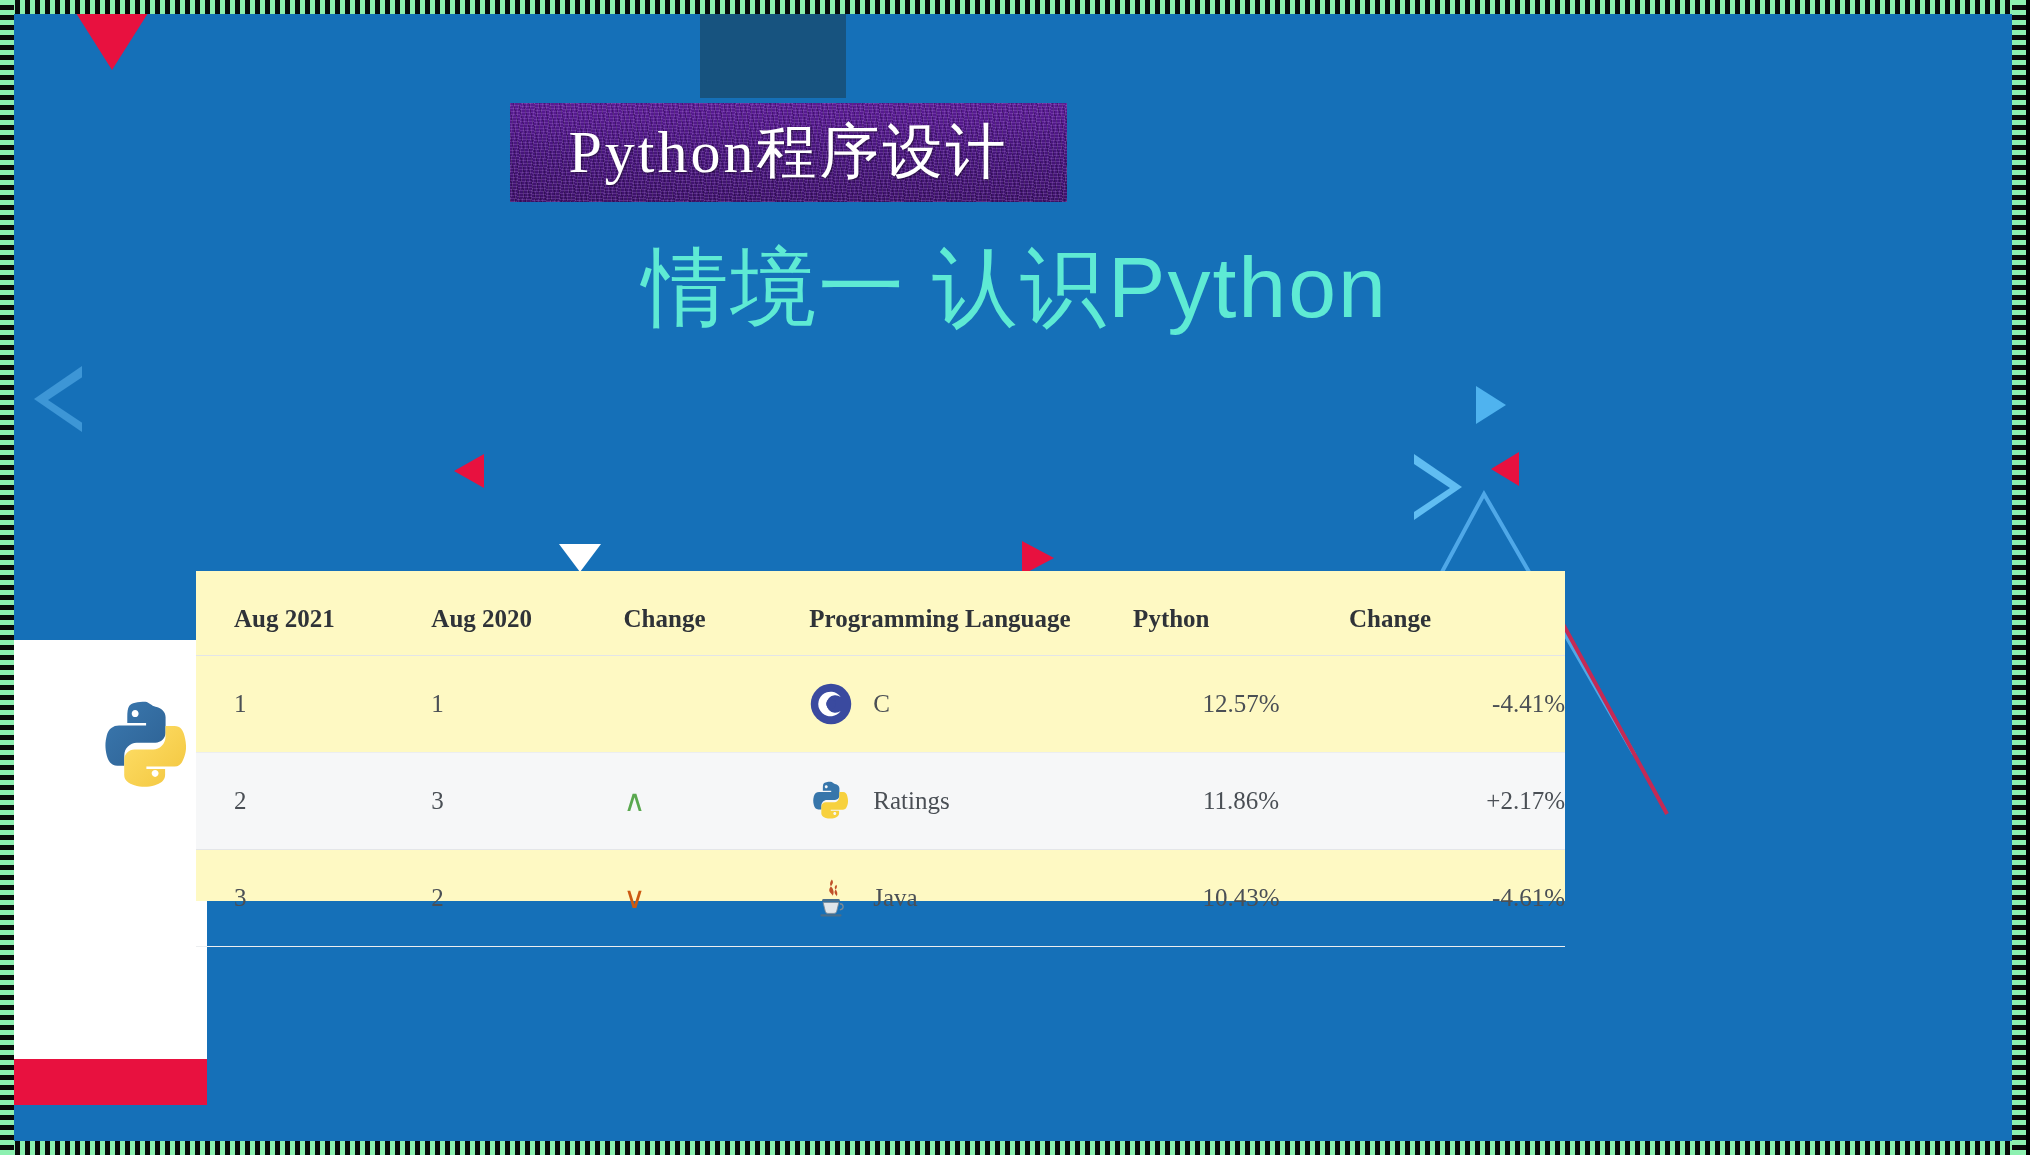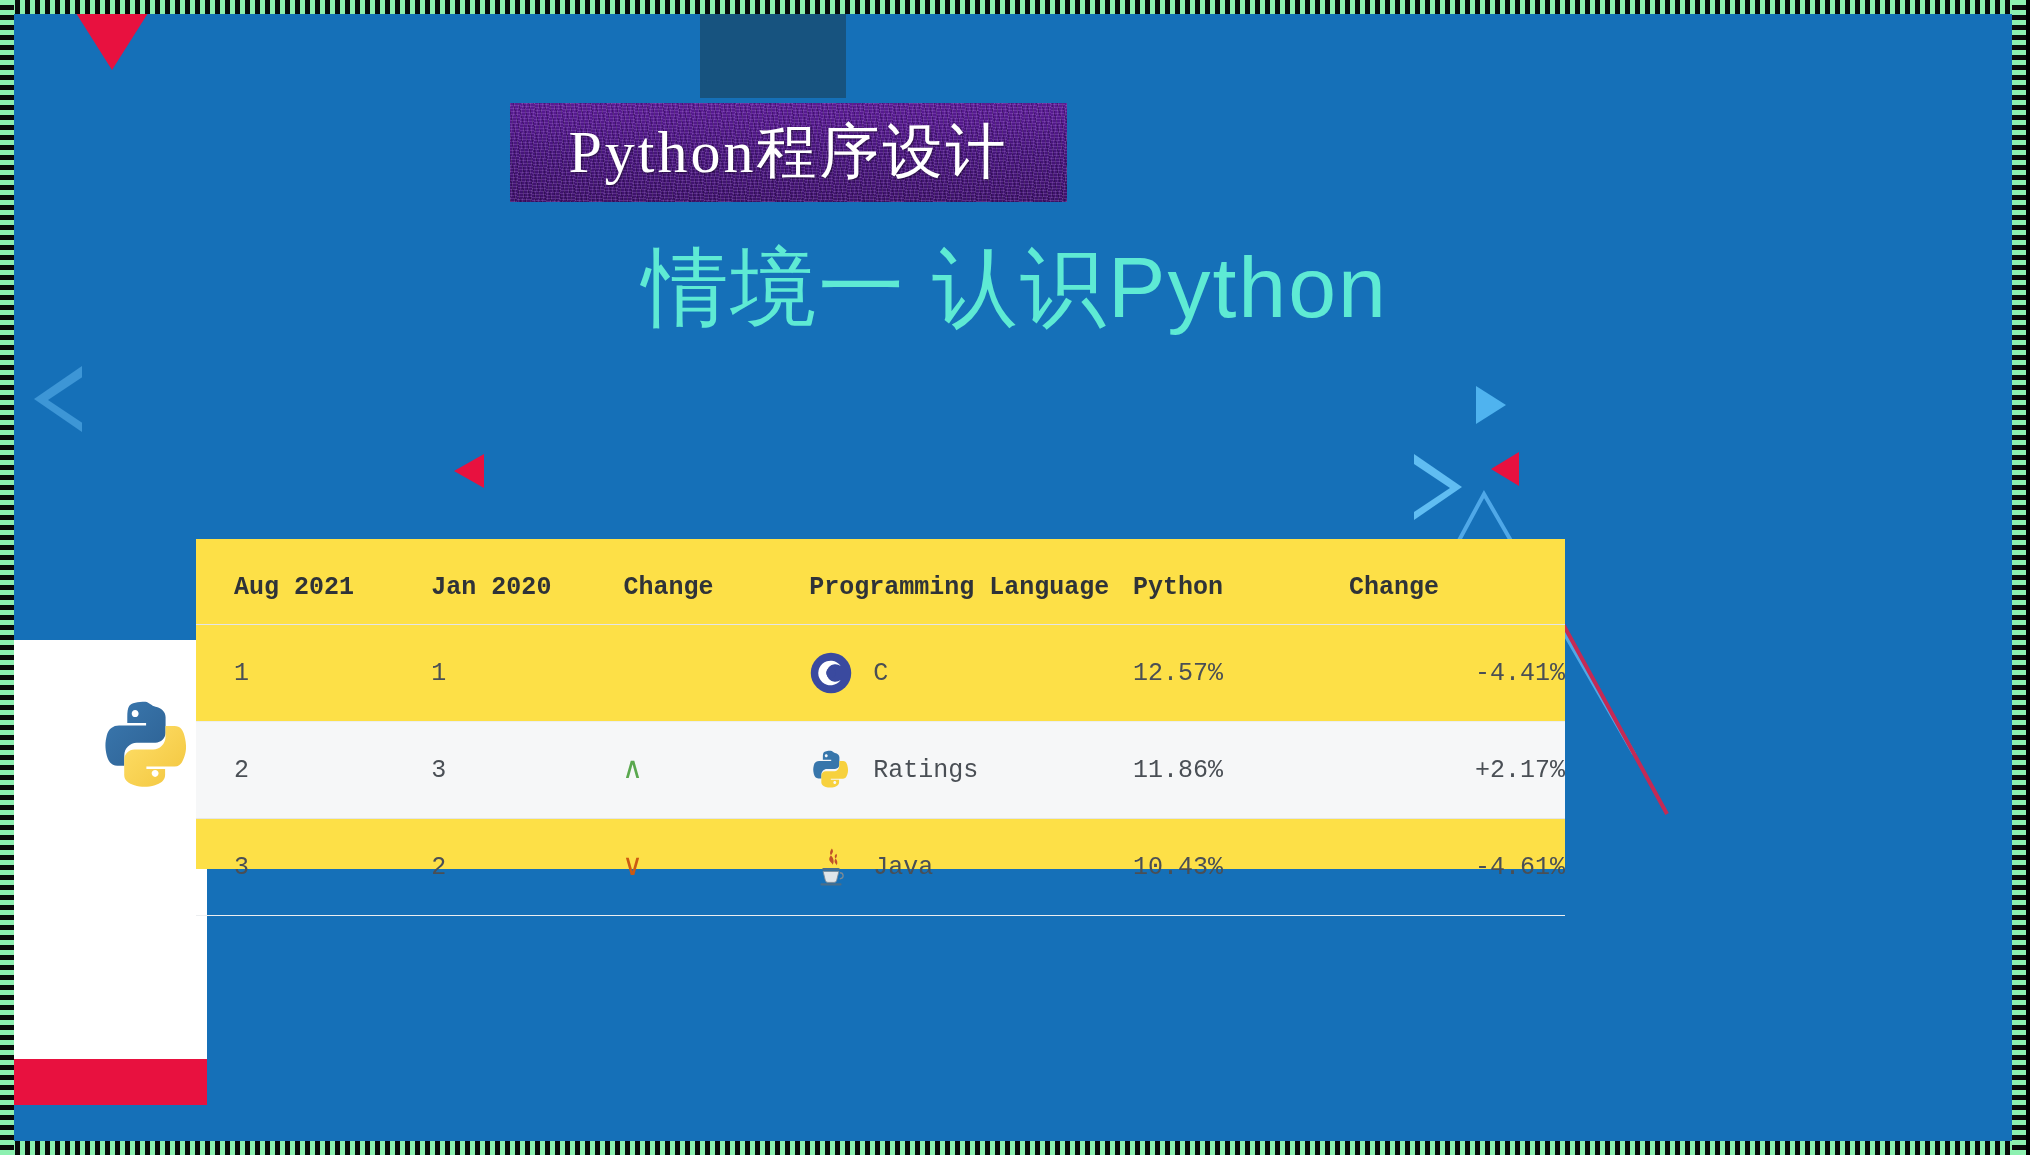--- a/index.html
+++ b/index.html
@@ -217,26 +217,26 @@
     bottom: 0;
     width: 193px;
     height: 46px;
     background: #e8113f;
   }
 
   
   #tiobe-card {
     position: absolute;
     left: 182px;
-    top: 525px;
+    top: 557px;
     width: 1369px;
     height: 330px;
-    background: #fde047;
+    background: #fef9c3;
     z-index: 25;
-    font-family: Liberation Mono, monospace;
+    font-family: Liberation Serif, serif;
   }
   #tiobe-table {
     width: 100%;
     border-collapse: collapse;
     table-layout: fixed;
   }
   #tiobe-table th {
     text-align: left;
     font-size: 25px;
     font-weight: bold;
@@ -253,21 +253,21 @@
   }
   #tiobe-table tr.row-highlight td {
     background: #f6f7f8;
     border-top: 1px solid #e4e6e9;
     border-bottom: 1px solid #e4e6e9;
   }
   .col-rank-new  { width: 180px; padding-left: 38px !important; }
   .col-rank-old  { width: 178px; }
   .col-change    { width: 172px; }
   .col-lang      { width: 300px; }
-  .col-ratings   { width: 200px; }
+  .col-ratings   { width: 200px; text-align: center; }
   .col-change2   { width: 200px; text-align: right; }
   .th-pad-l { padding-left: 38px !important; }
 
   .lang-cell {
     display: flex;
     align-items: center;
     gap: 20px;
   }
   .lang-name { white-space: nowrap; }
 
@@ -390,21 +390,21 @@
         <path fill="url(#pyyellow)" d="M70.3 28.6V40.6c0 7.1-6 13.1-12.9 13.1H37.9c-5.7 0-10.6 4.9-10.6 10.6v16c0 5.6 4.9 8.9 10.6 10.6 6.8 2 13.3 2.4 21.4 0 5.4-1.6 10.6-4.7 10.6-10.6v-6.4H50.4v-2.6h29.4c6 0 8.2-4.2 10.3-10.5 2.2-6.5 2.1-12.7 0-21.2-1.5-6.1-4.3-10.4-10.3-10.4h-9.5zM59.5 74.9c2 0 3.6 1.6 3.6 3.6 0 2-1.6 3.7-3.6 3.7-2 0-3.6-1.7-3.6-3.7 0-2 1.6-3.6 3.6-3.6z"></path>
       </svg>
       <div id="python-panel-redbar"></div>
     </div>
 
     <div id="tiobe-card">
       <table id="tiobe-table">
         <thead>
           <tr>
             <th class="col-rank-new th-pad-l">Aug 2021</th>
-            <th class="col-rank-old">Jan 2020</th>
+            <th class="col-rank-old">Aug 2020</th>
             <th class="col-change">Change</th>
             <th class="col-lang">Programming Language</th>
             <th class="col-ratings">Python</th>
             <th class="col-change2">Change</th>
           </tr>
         </thead>
         <tbody id="tiobe-tbody">
 
         <tr>
               <td class="col-rank-new">1</td>

